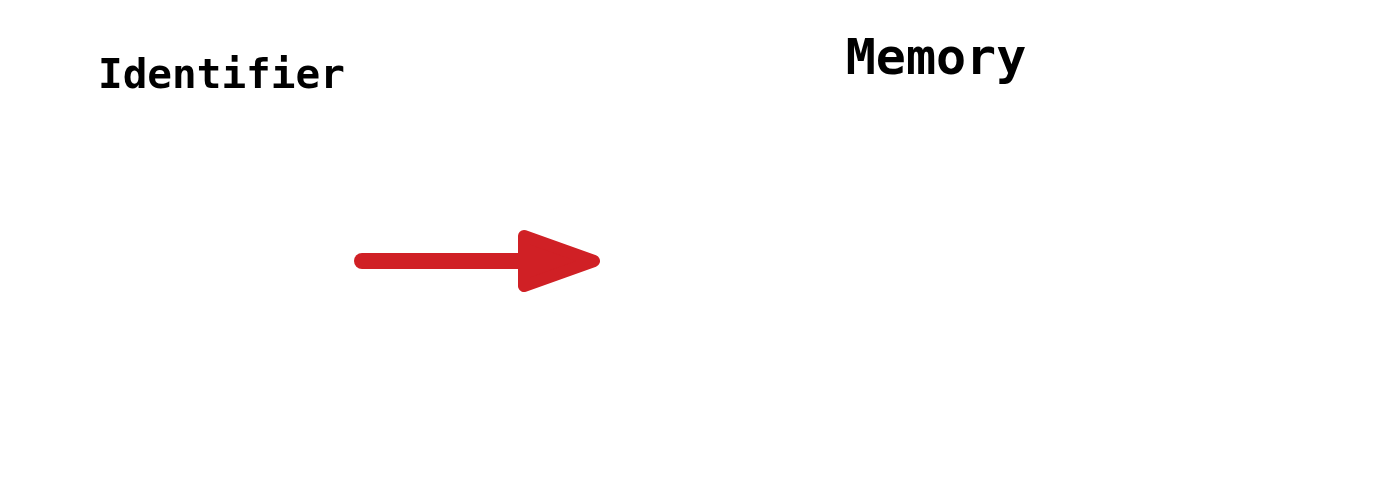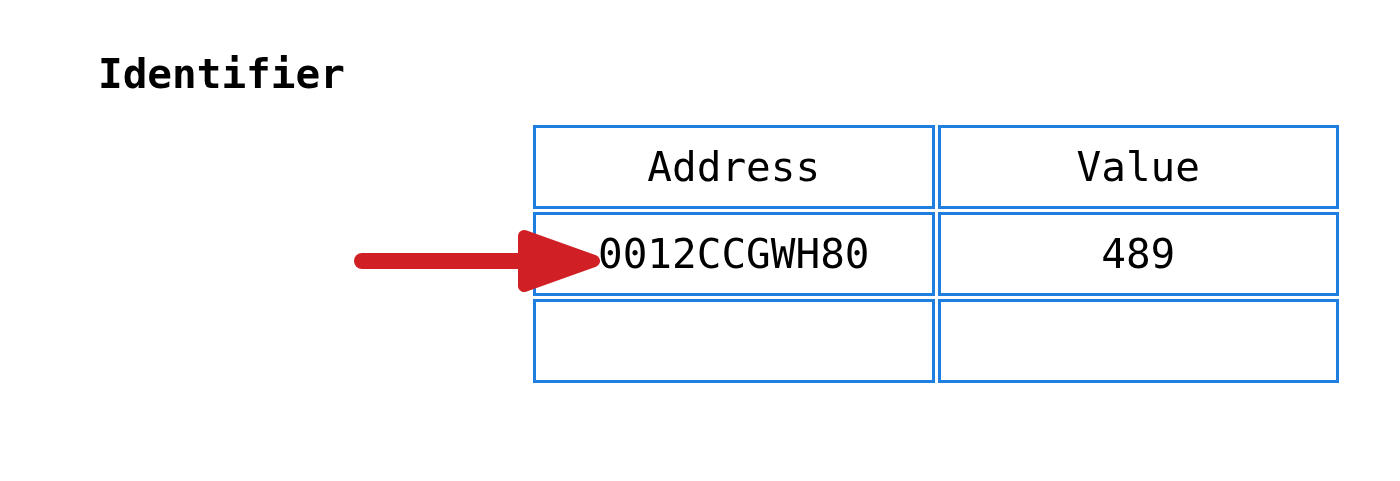--- a/index.html
+++ b/index.html
@@ -78,39 +78,22 @@
     font-family: "DejaVu Sans Mono", "Liberation Mono", monospace;
   }
 </style>
 </head>
 <body>
 
 <div class="canvas">
 
   <div class="identifier-title">Identifier</div>
 
+  <div class="memory-title">Memory</div>
 
 
   <svg class="arrow-svg" viewBox="0 0 250 66" aria-hidden="true">
     <line x1="10" y1="33" x2="178" y2="33" stroke="currentColor" stroke-width="16" stroke-linecap="round"></line>
     <polygon points="172,8 242,33 172,58" fill="currentColor" stroke="currentColor" stroke-width="12" stroke-linejoin="round"></polygon>
   </svg>
 
-  <table class="memory-table">
-    <thead>
-      <tr>
-        <th>Address</th>
-        <th>Value</th>
-      </tr>
-    </thead>
-    <tbody>
-      <tr>
-        <td>0012CCGWH80</td>
-        <td>489</td>
-      </tr>
-      <tr>
-        <td></td>
-        <td></td>
-      </tr>
-    </tbody>
-  </table>
 
 </div>
 
 </body></html>

